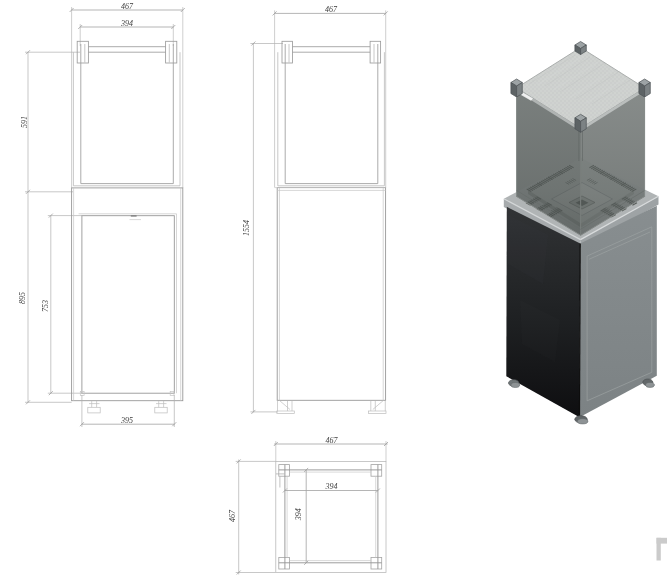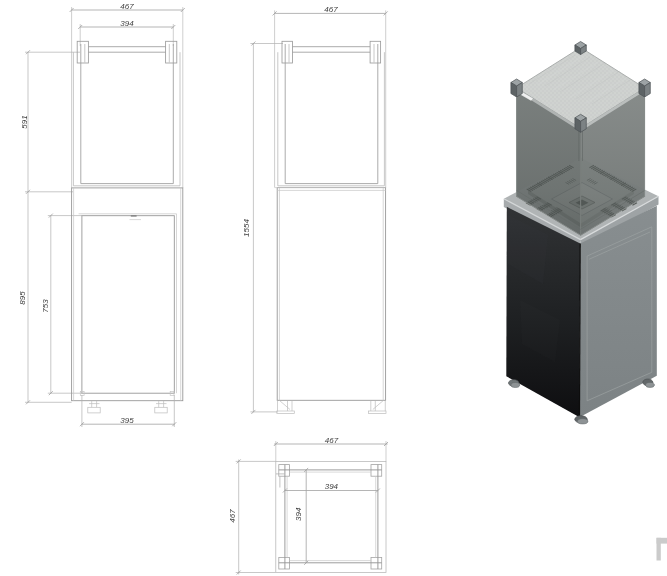--- a/index.html
+++ b/index.html
@@ -1,17 +1,17 @@
 <!DOCTYPE html>
 <html><head>
 <meta charset="utf-8">
 <style>
 html,body{margin:0;padding:0;background:#ffffff;}
 #stage{position:relative;width:667px;height:576px;overflow:hidden;
-font-family:Liberation Sans, sans-serif;}
+font-family:Liberation Serif, serif;}
 svg{position:absolute;left:0;top:0;}
 </style>
 </head>
 <body>
 <div id="stage">
 <svg width="667" height="576" viewBox="0 0 667 576">
 <defs>
 <linearGradient id="gLeftFace" x1="0" y1="0" x2="0" y2="1">
   <stop offset="0" stop-color="#313335"></stop>
   <stop offset="0.55" stop-color="#1e2022"></stop>

